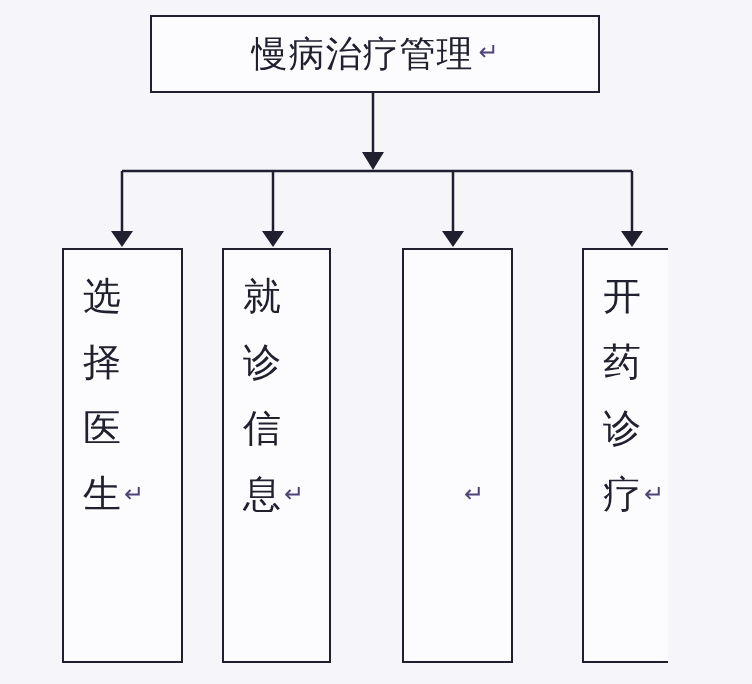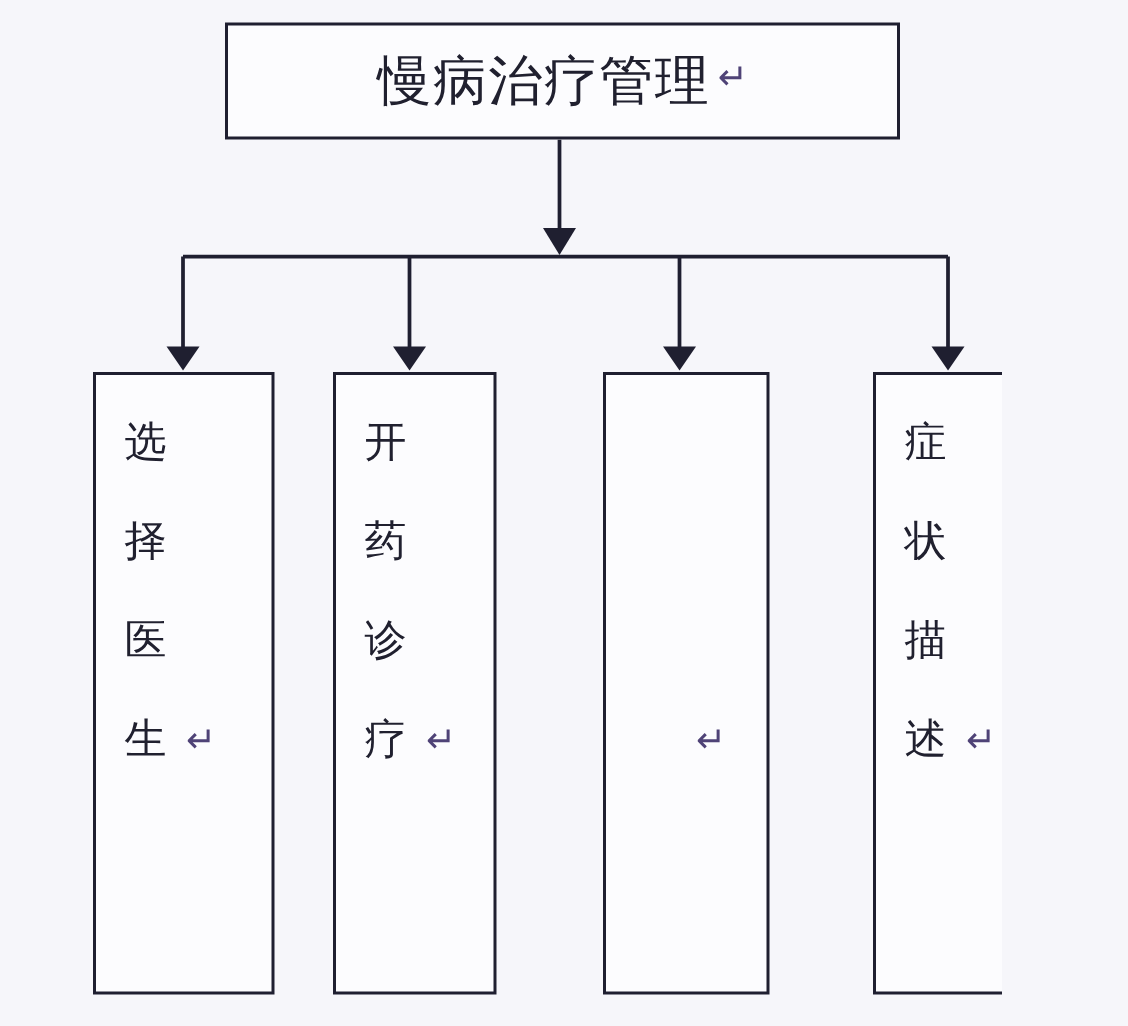--- a/index.html
+++ b/index.html
@@ -13,21 +13,20 @@
   body {
     font-family: "Liberation Sans", sans-serif;
     background: var(--background);
   }
   .canvas {
     position: relative;
     width: 668px;
     height: 684px;
     background: var(--background);
     overflow: hidden;
-    font-family: Liberation Serif, serif;
   }
   svg.connectors {
     position: absolute;
     left: 0; top: 0;
     width: 752px; height: 684px;
   }
   .ln { stroke: var(--line); stroke-width: 2.5px; fill: none; }
   .ah { fill: var(--line); stroke: none; }
   .node {
     position: absolute;
@@ -57,21 +56,21 @@
   .root-box .ret {
     margin-left: 5px;
     vertical-align: middle;
     display: inline-block;
     transform: translateY(-2px);
   }
   .col-box { top: 248px; height: 415px; }
   .vtext {
     width: 40px;
     margin: 13px 0 0 19px;
-    font-size: 28px;
+    font-size: 38px;
     line-height: 66px;
     word-break: break-all;
     overflow-wrap: anywhere;
     color: var(--text);
   }
   .col-ret {
     position: absolute;
     left: 60px;
     top: 232px;
     font-size: 24px;
@@ -110,26 +109,26 @@
     <span class="root-label">慢病治疗管理</span>
       <span class="ret">↵</span>
   </div>
 
   <div class="node col-box box-1">
     <div class="vtext">选择医生</div>
     <span class="ret col-ret">↵</span>
   </div>
 
   <div class="node col-box box-2">
-    <div class="vtext">开药诊疗</div>
+    <div class="vtext">就诊信息</div>
     <span class="ret col-ret">↵</span>
   </div>
 
   <div class="node col-box box-3">
     <span class="ret col-ret">↵</span>
   </div>
 
   <div class="node col-box box-4">
-    <div class="vtext">症状描述</div>
+    <div class="vtext">开药诊疗</div>
     <span class="ret col-ret">↵</span>
   </div>
 
 </div>
 
 </body></html>

